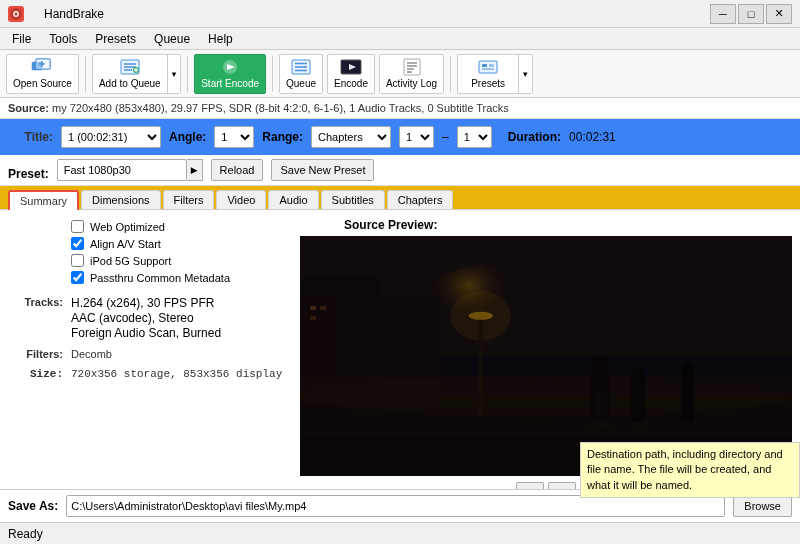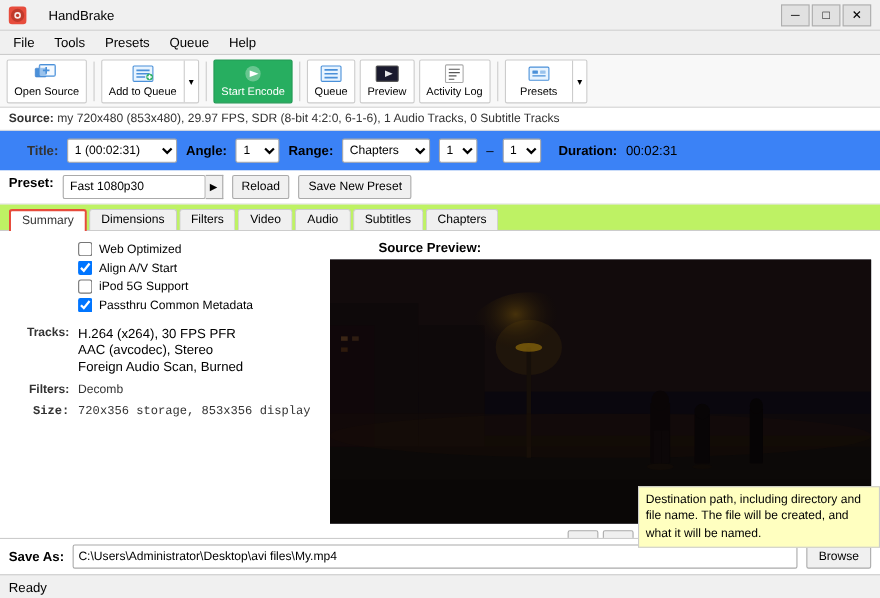--- a/index.html
+++ b/index.html
@@ -31,28 +31,28 @@
     
     
     .main-area { background: #3b82f6; padding: 4px 8px; }
     
     
     .form-row { display: flex; align-items: center; gap: 8px; padding: 3px 0; }
     .form-label { font-size: 12px; font-weight: 600; min-width: 45px; text-align: right; color: #333; }
     .form-select { height: 22px; border: 1px solid #aaa; background: white; font-size: 11px; padding: 0 2px; border-radius: 2px; }
 
     
-    .preset-bar { display: flex; align-items: flex-start; gap: 8px; padding: 4px 8px; background: white; border-bottom: 1px solid #ddd; }
+    .preset-bar { display: flex; align-items: flex-end; gap: 8px; padding: 4px 8px; background: white; border-bottom: 1px solid #ddd; }
     .preset-label { font-weight: 600; font-size: 12px; }
     .preset-value { display: flex; align-items: center; border: 1px solid #aaa; background: white; padding: 2px 6px; font-size: 11px; border-radius: 2px; height: 22px; min-width: 130px; }
     .preset-arrow { padding: 2px 4px; border: 1px solid #aaa; border-left: none; background: #f0f0f0; font-size: 9px; height: 22px; display: flex; align-items: center; cursor: pointer; }
     .btn { height: 22px; padding: 0 8px; border: 1px solid #aaa; background: #f0f0f0; font-size: 11px; cursor: pointer; border-radius: 2px; }
 
     
-    .tabs { display: flex; gap: 0; padding: 4px 8px 0; background: #bef264; border-bottom: 1px solid #ccc; }
+    .tabs { display: flex; gap: 0; padding: 4px 8px 0; background: #eab308; border-bottom: 1px solid #ccc; }
     .tab { padding: 3px 10px; font-size: 11px; border: 1px solid #ccc; border-bottom: none; background: #f0f0f0; cursor: pointer; border-radius: 3px 3px 0 0; margin-right: 2px; }
     .tab.active { background: white; border-bottom: 1px solid white; margin-bottom: -1px; }
     .tab.active.highlighted { border: 2px solid #e74c3c; border-bottom: none; color: #333; }
 
     
     .content-area { display: flex; gap: 0; background: white; padding: 0; }
     .left-panel { width: 300px; padding: 8px; }
     .right-panel { flex: 1; padding: 8px 8px 8px 0; }
     
     
@@ -180,21 +180,21 @@
     <span>Queue</span>
   </div>
 
   <div class="toolbar-btn">
     <div class="toolbar-btn-icon">
       <svg width="22" height="18" viewBox="0 0 22 18">
         <rect x="1" y="2" width="20" height="14" rx="1" fill="#1a1a2e" stroke="#555" stroke-width="1"></rect>
         <polygon points="9,6 16,9 9,12" fill="white" opacity="0.9"></polygon>
       </svg>
     </div>
-    <span>Preview</span>
+    <span>Encode</span>
   </div>
 
   <div class="toolbar-btn">
     <div class="toolbar-btn-icon">
       <svg width="22" height="18" viewBox="0 0 22 18">
         <rect x="3" y="1" width="16" height="16" rx="1" fill="white" stroke="#aaa" stroke-width="1"></rect>
         <line x1="6" y1="5" x2="16" y2="5" stroke="#555" stroke-width="1"></line>
         <line x1="6" y1="8" x2="16" y2="8" stroke="#555" stroke-width="1"></line>
         <line x1="6" y1="11" x2="13" y2="11" stroke="#555" stroke-width="1"></line>
         <line x1="6" y1="14" x2="11" y2="14" stroke="#555" stroke-width="1"></line>

